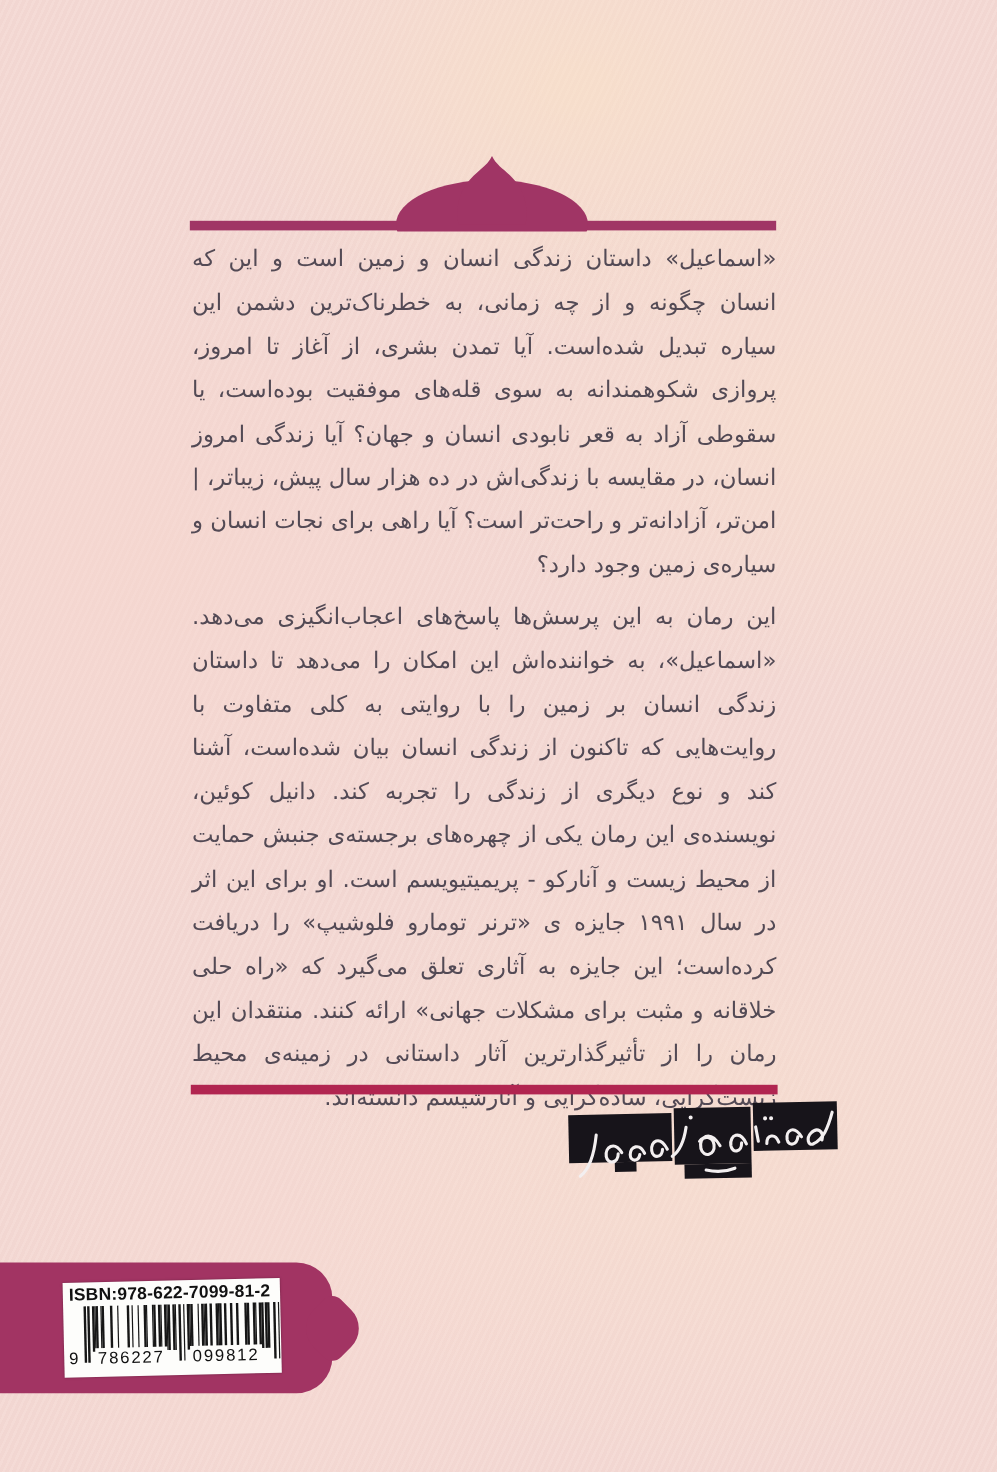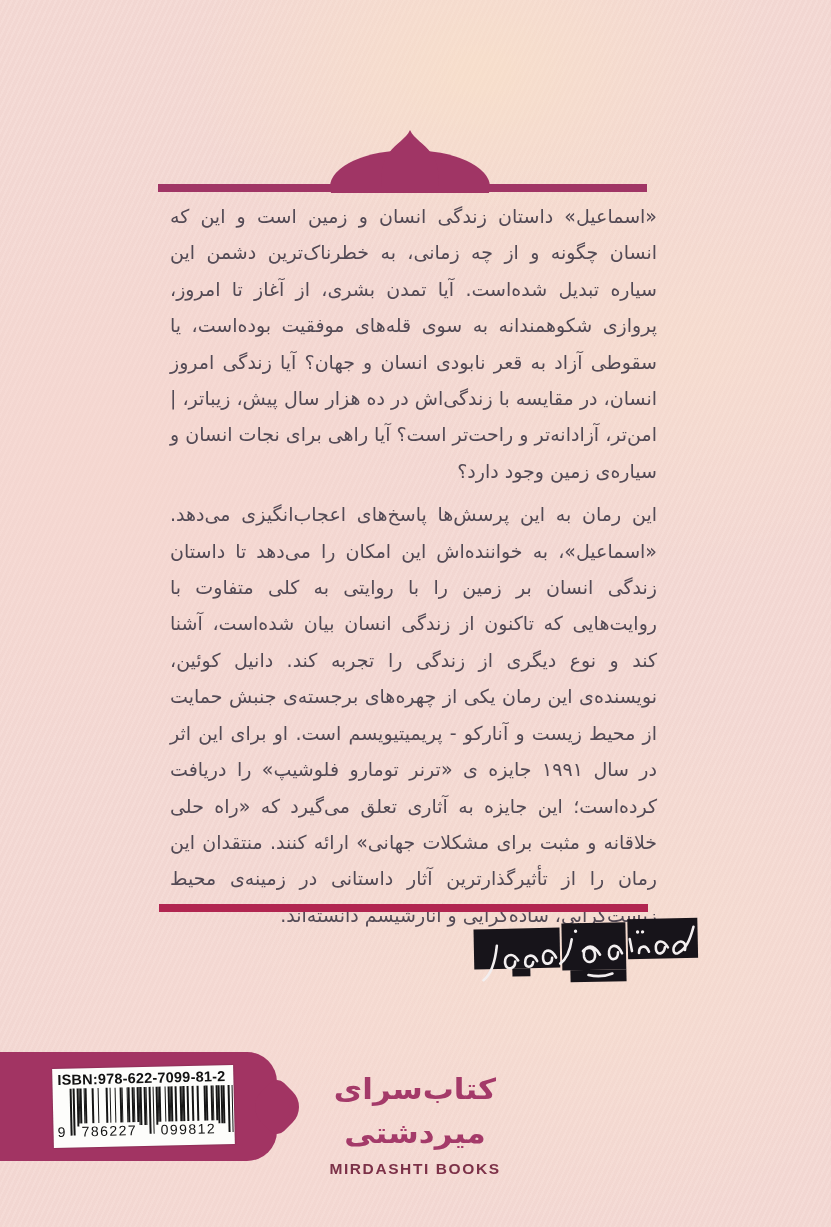--- a/index.html
+++ b/index.html
@@ -23,21 +23,20 @@
   .ornament{position:absolute;left:158px;top:129px;width:489px;height:64px;}
   .ornament svg{display:block;}
 
   
   .text-block{
     position:absolute;right:184px;left:160px;top:198px;width:487px;
     direction:rtl;text-align:justify;
     color:#534a55;
     font-size:19px;line-height:36.4px;
     letter-spacing:0;
-    margin-left:10px;
   }
   .text-block p{margin:0 0 7px 0;}
 
   
   .rule-bottom{position:absolute;left:159px;top:904px;width:489px;height:8px;background:#b12550;}
 
   
   .signature{position:absolute;left:472px;top:919px;width:232px;height:68px;transform:rotate(-1.2deg);}
 
   
@@ -143,18 +142,14 @@
       <div class="isbn-line">ISBN:978-622-7099-81-2</div>
       <div class="ean">
         <span class="ean-first">9</span>
         <div class="bars" id="bars"><span class="bar on guard"></span><span class="bar guard"></span><span class="bar on guard"></span><span class="bar"></span><span class="bar on"></span><span class="bar on"></span><span class="bar on"></span><span class="bar"></span><span class="bar on"></span><span class="bar on"></span><span class="bar"></span><span class="bar"></span><span class="bar"></span><span class="bar on"></span><span class="bar"></span><span class="bar"></span><span class="bar on"></span><span class="bar"></span><span class="bar"></span><span class="bar"></span><span class="bar"></span><span class="bar on"></span><span class="bar"></span><span class="bar on"></span><span class="bar"></span><span class="bar"></span><span class="bar on"></span><span class="bar"></span><span class="bar"></span><span class="bar on"></span><span class="bar on"></span><span class="bar"></span><span class="bar"></span><span class="bar on"></span><span class="bar on"></span><span class="bar"></span><span class="bar on"></span><span class="bar on"></span><span class="bar"></span><span class="bar on"></span><span class="bar on"></span><span class="bar on"></span><span class="bar"></span><span class="bar on"></span><span class="bar on"></span><span class="bar guard"></span><span class="bar on guard"></span><span class="bar guard"></span><span class="bar on guard"></span><span class="bar guard"></span><span class="bar on"></span><span class="bar on"></span><span class="bar on"></span><span class="bar"></span><span class="bar"></span><span class="bar on"></span><span class="bar"></span><span class="bar on"></span><span class="bar on"></span><span class="bar on"></span><span class="bar"></span><span class="bar on"></span><span class="bar"></span><span class="bar"></span><span class="bar on"></span><span class="bar on"></span><span class="bar on"></span><span class="bar"></span><span class="bar on"></span><span class="bar"></span><span class="bar"></span><span class="bar on"></span><span class="bar"></span><span class="bar"></span><span class="bar on"></span><span class="bar"></span><span class="bar"></span><span class="bar"></span><span class="bar on"></span><span class="bar on"></span><span class="bar"></span><span class="bar"></span><span class="bar on"></span><span class="bar on"></span><span class="bar"></span><span class="bar on"></span><span class="bar on"></span><span class="bar"></span><span class="bar on"></span><span class="bar on"></span><span class="bar"></span><span class="bar"></span><span class="bar on guard"></span><span class="bar guard"></span><span class="bar on guard"></span></div>
         <span class="ean-group ean-g1">786227</span>
         <span class="ean-group ean-g2">099812</span>
       </div>
     </div>
   </div>
 
-  <div class="publisher">
-    <div class="fa-name">کتاب‌سرای میردشتی</div>
-    <div class="en-name">MIRDASHTI BOOKS</div>
-  </div>
 
 </div>
 
 </body></html>

